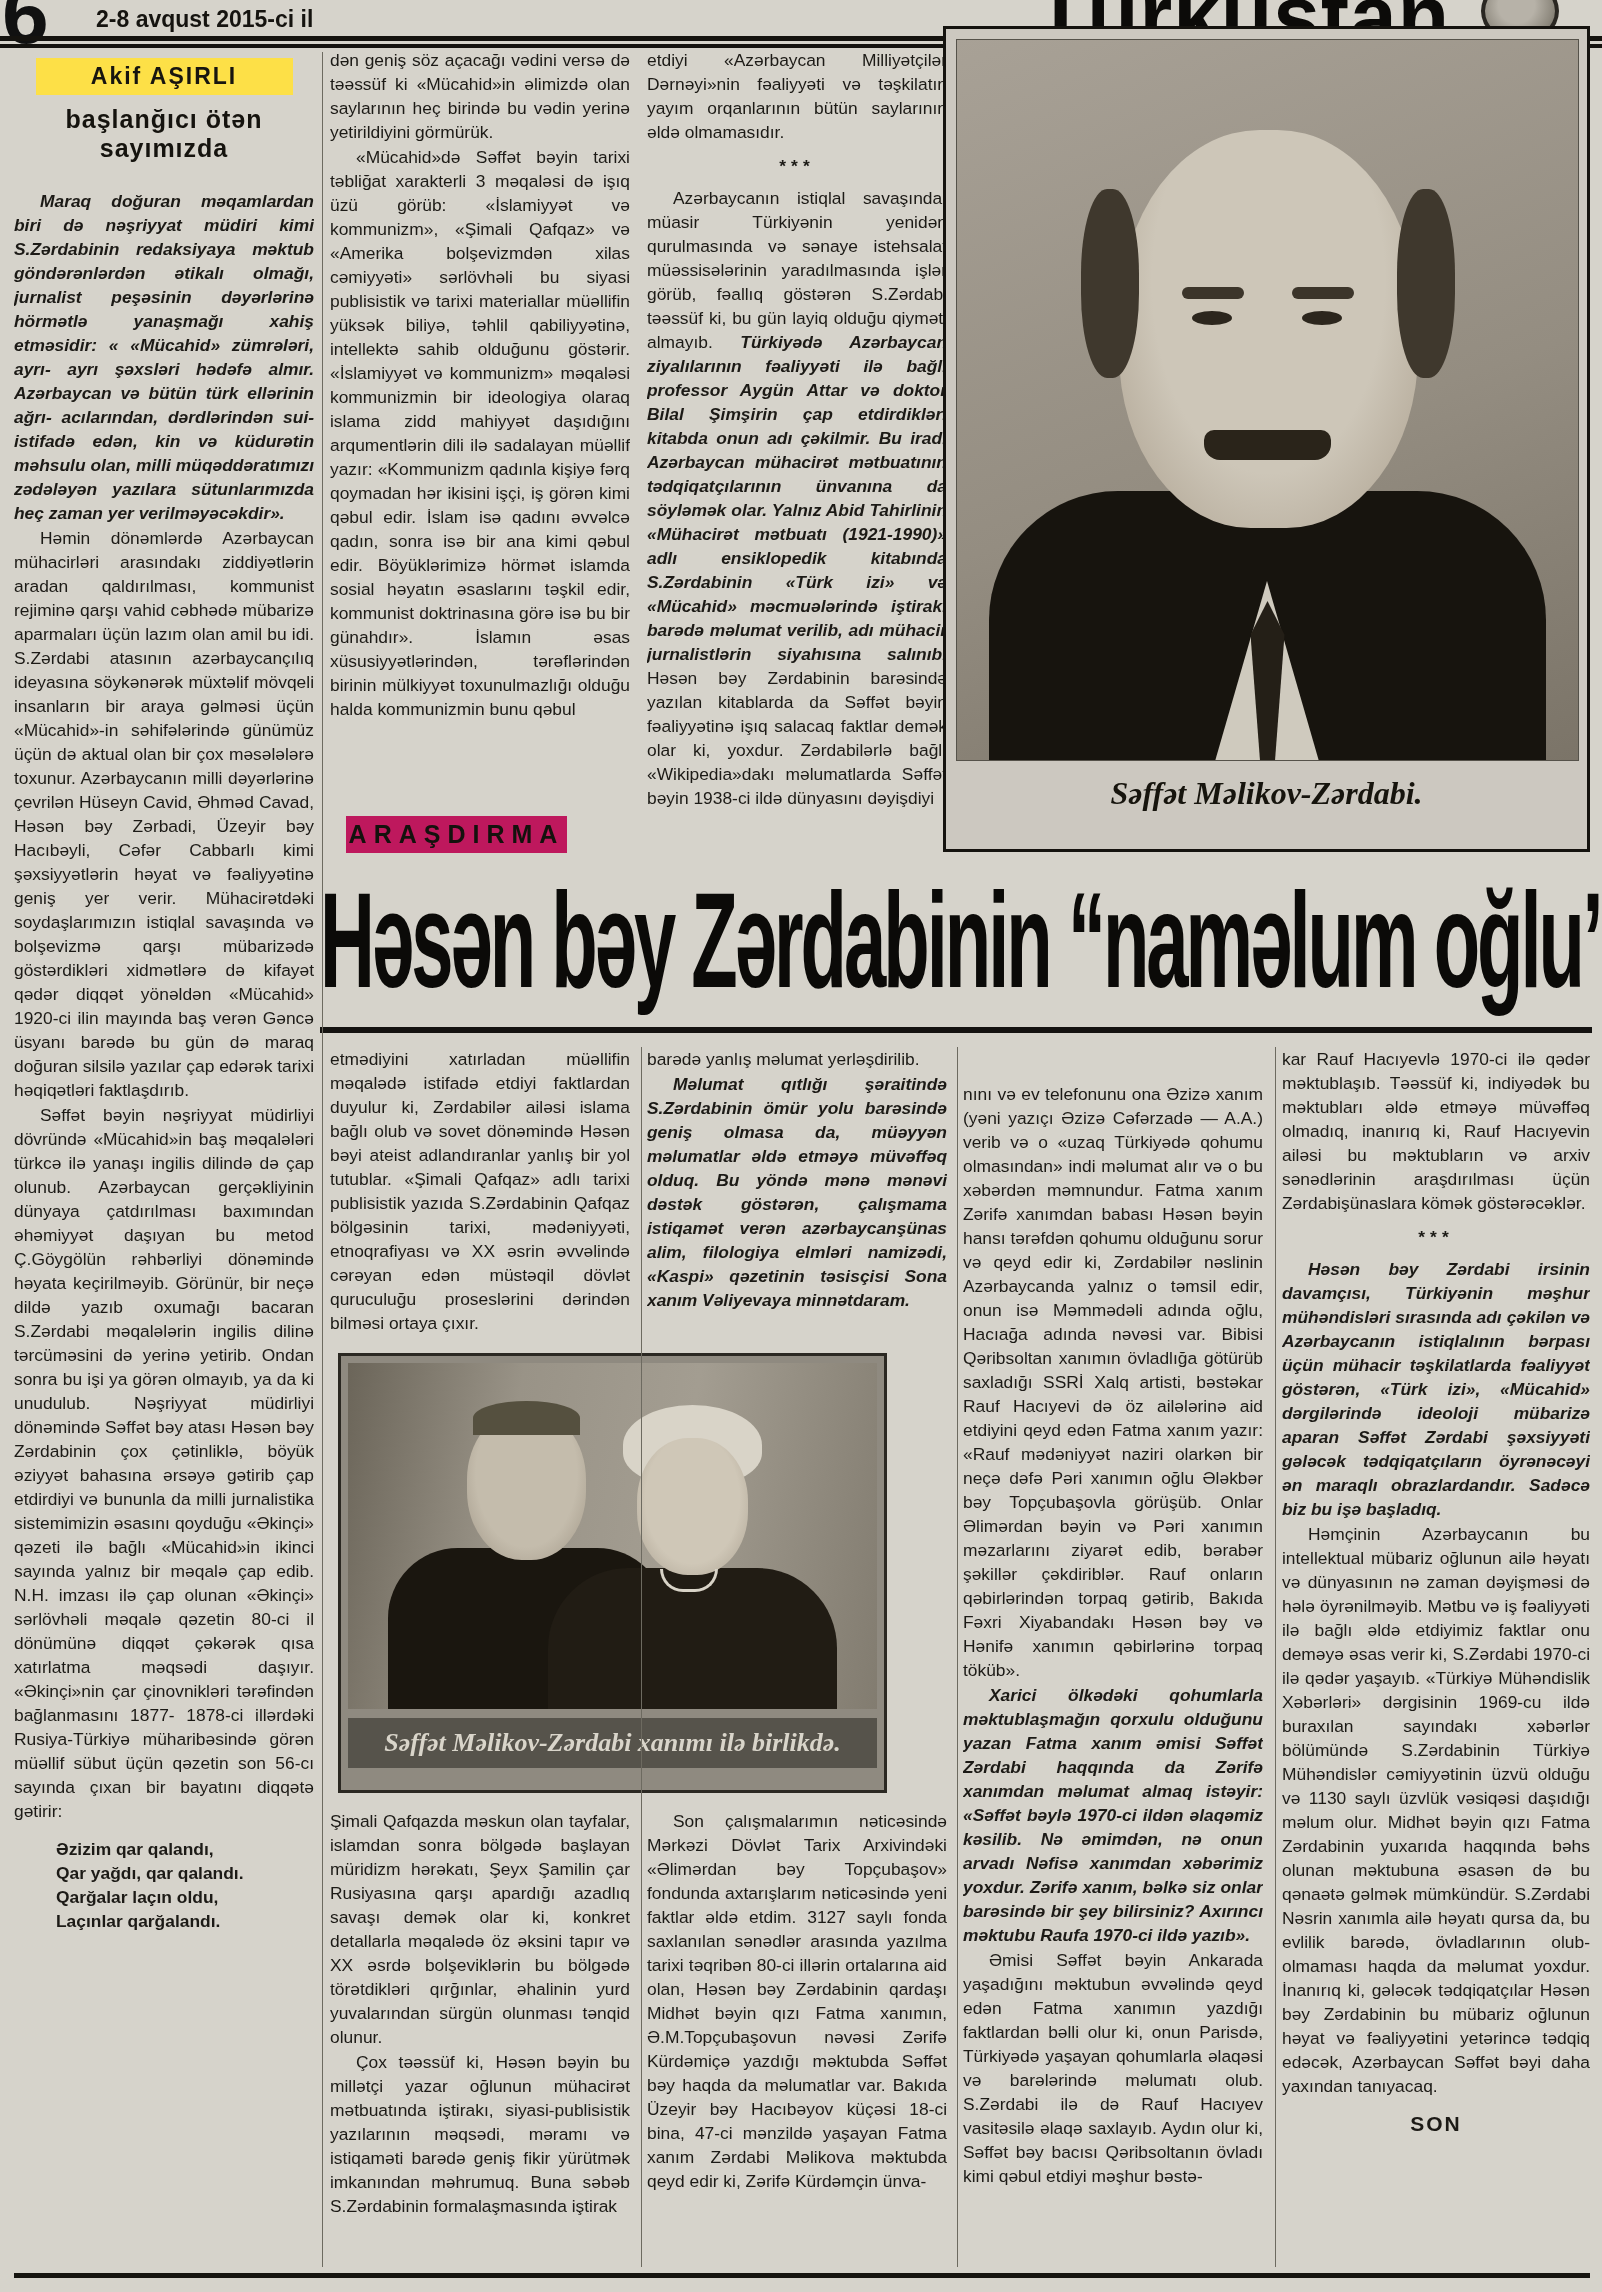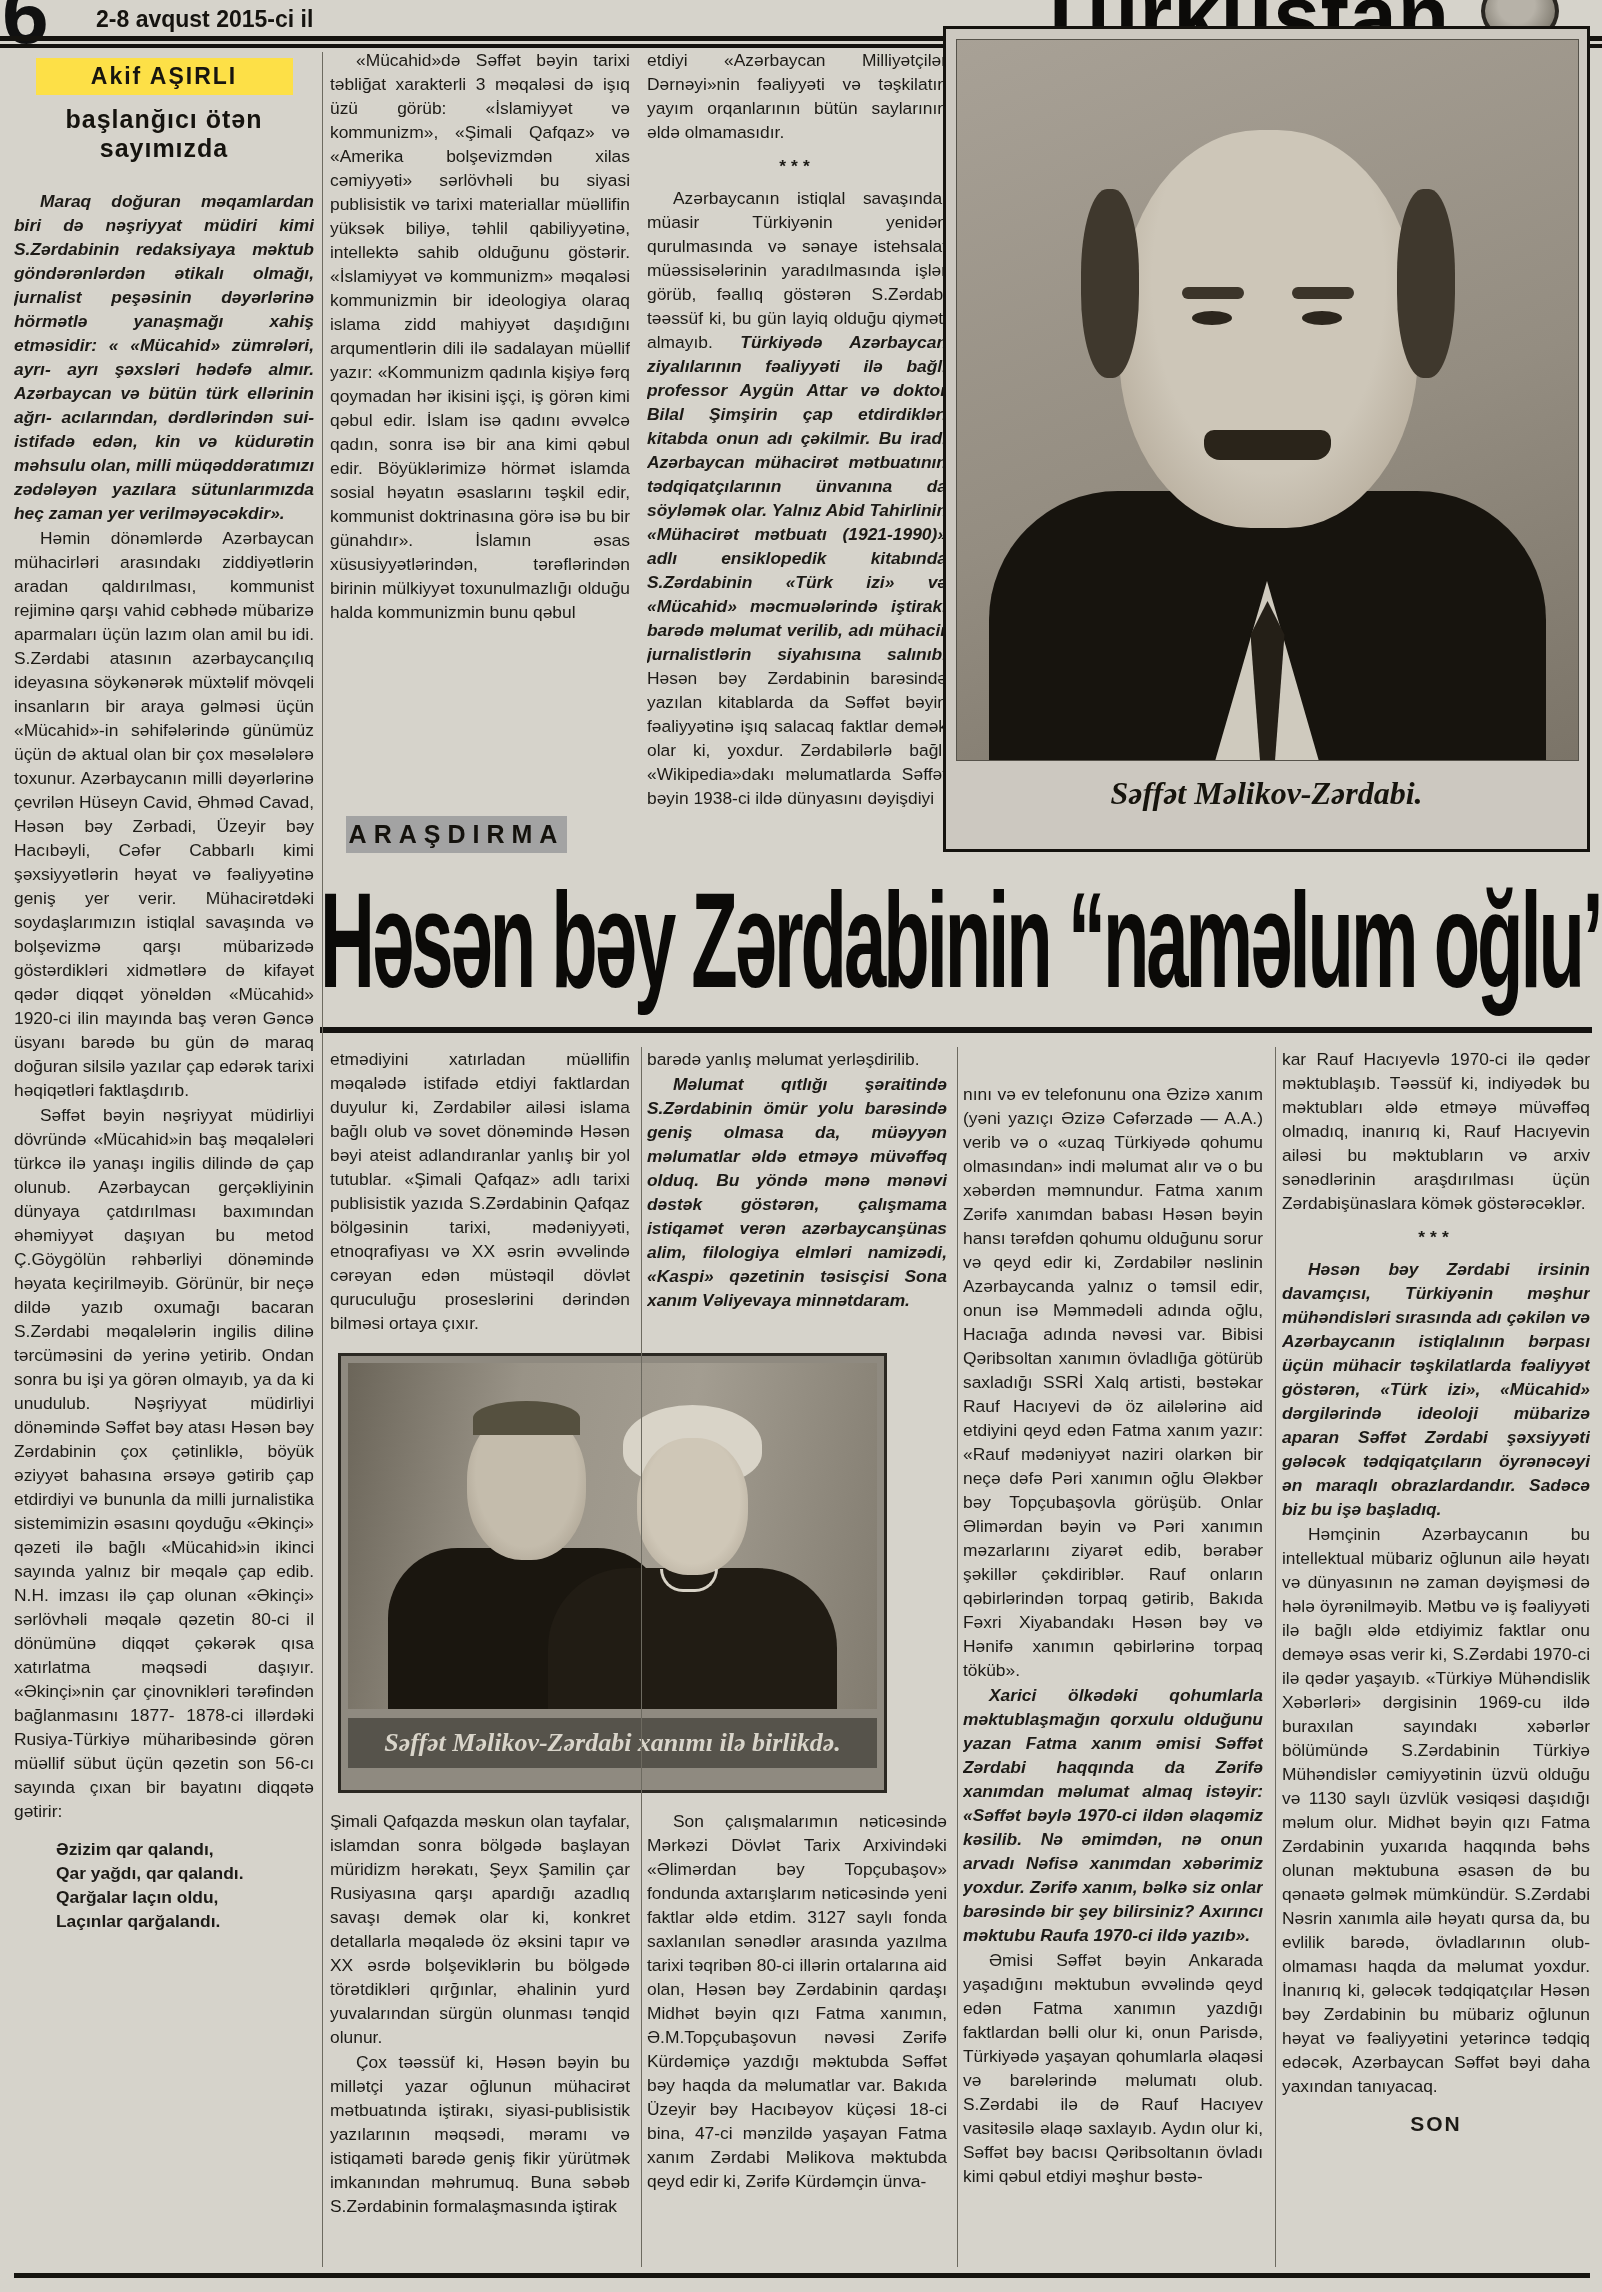--- a/index.html
+++ b/index.html
@@ -31,21 +31,21 @@
   .col1{position:relative;font-size:17.4px;line-height:24px;text-align:justify;}
   .col2top{left:330px;top:48px;width:300px;height:768px;}
   .col3top{left:647px;top:48px;width:300px;height:768px;}
   .col2mid{left:330px;top:1047px;width:300px;height:300px;}
   .col3mid{left:647px;top:1047px;width:300px;height:300px;}
   .col2bot{left:330px;top:1809px;width:300px;height:456px;}
   .col3bot{left:647px;top:1809px;width:300px;height:456px;}
   .col4{left:963px;top:1082px;width:300px;height:1220px;}
   .col5{left:1282px;top:1047px;width:308px;height:1220px;}
   
-  .section-label{position:absolute;left:346px;top:816px;width:221px;background:#a3a3a3;
+  .section-label{position:absolute;left:346px;top:816px;width:221px;background:#be185d;
                  text-align:center;padding:4px 0;font-size:25px;font-weight:bold;
                  letter-spacing:7px;color:#14120d;}
   .headline{position:absolute;left:320px;top:862px;width:1272px;height:165px;
             font-size:76px;font-weight:bold;letter-spacing:-3px;white-space:nowrap;
             text-align:center;color:#0b0a08;transform:scaleY(1.78);transform-origin:top;}
   .headline-rule{position:absolute;left:320px;top:1027px;width:1272px;height:6px;background:#141210;}
   .bottom-rule{position:absolute;left:14px;top:2273px;width:1576px;height:5px;background:#16140f;}
   .vrule{position:absolute;width:1px;background:#6d6a60;}
   
   .photo1{position:absolute;left:943px;top:26px;width:647px;height:826px;border:3px solid #15130f;
@@ -119,20 +119,21 @@
         <p class="para ">Həmin dönəmlərdə Azərbaycan mühacirləri arasındakı ziddiyətlərin aradan qaldırılması, kommunist rejiminə qarşı vahid cəbhədə mübarizə aparmaları üçün lazım olan amil bu idi. S.Zərdabi atasının azərbaycançılıq ideyasına söykənərək müxtəlif mövqeli insanların bir araya gəlməsi üçün «Mücahid»-in səhifələrində günümüz üçün də aktual olan bir çox məsələlərə toxunur. Azərbaycanın milli dəyərlərinə çevrilən Hüseyn Cavid, Əhməd Cavad, Həsən bəy Zərbadi, Üzeyir bəy Hacıbəyli, Cəfər Cabbarlı kimi şəxsiyyətlərin həyat və fəaliyyətinə geniş yer verir. Mühacirətdəki soydaşlarımızın istiqlal savaşında və bolşevizmə qarşı mübarizədə göstərdikləri xidmətlərə də kifayət qədər diqqət yönəldən «Mücahid» 1920-ci ilin mayında baş verən Gəncə üsyanı barədə bu gün də maraq doğuran silsilə yazılar çap edərək tarixi həqiqətləri faktlaşdırıb.</p>
         <p class="para ">Səffət bəyin nəşriyyat müdirliyi dövründə «Mücahid»in baş məqalələri türkcə ilə yanaşı ingilis dilində də çap olunub. Azərbaycan gerçəkliyinin dünyaya çatdırılması baxımından əhəmiyyət daşıyan bu metod Ç.Göygölün rəhbərliyi dönəmində həyata keçirilməyib. Görünür, bir neçə dildə yazıb oxumağı bacaran S.Zərdabi məqalələrin ingilis dilinə tərcüməsini də yerinə yetirib. Ondan sonra bu işi ya görən olmayıb, ya da ki unudulub. Nəşriyyat müdirliyi dönəmində Səffət bəy atası Həsən bəy Zərdabinin çox çətinliklə, böyük əziyyət bahasına ərsəyə gətirib çap etdirdiyi və bununla da milli jurnalistika sistemimizin əsasını qoyduğu «Əkinçi» qəzeti ilə bağlı «Mücahid»in ikinci sayında yalnız bir məqalə çap edib. N.H. imzası ilə çap olunan «Əkinçi» sərlövhəli məqalə qəzetin 80-ci il dönümünə diqqət çəkərək qısa xatırlatma məqsədi daşıyır. «Əkinçi»nin çar çinovnikləri tərəfindən bağlanmasını 1877- 1878-ci illərdəki Rusiya-Türkiyə müharibəsində görən müəllif sübut üçün qəzetin son 56-cı sayında çıxan bir bayatını diqqətə gətirir:</p>
         <p class="para poem">Əzizim qar qalandı,
 Qar yağdı, qar qalandı.
 Qarğalar laçın oldu,
 Laçınlar qarğalandı.</p>
       </div>
   </div>
 
   <div class="col col2top">
+      <p class="para noind">dən geniş söz açacağı vədini versə də təəssüf ki «Mücahid»in əlimizdə olan saylarının heç birində bu vədin yerinə yetirildiyini görmürük.</p>
       <p class="para ">«Mücahid»də Səffət bəyin tarixi təbliğat xarakterli 3 məqaləsi də işıq üzü görüb: «İslamiyyət və kommunizm», «Şimali Qafqaz» və «Amerika bolşevizmdən xilas cəmiyyəti» sərlövhəli bu siyasi publisistik və tarixi materiallar müəllifin yüksək biliyə, təhlil qabiliyyətinə, intellektə sahib olduğunu göstərir. «İslamiyyət və kommunizm» məqaləsi kommunizmin bir ideologiya olaraq islama zidd mahiyyət daşıdığını arqumentlərin dili ilə sadalayan müəllif yazır: «Kommunizm qadınla kişiyə fərq qoymadan hər ikisini işçi, iş görən kimi qəbul edir. İslam isə qadını əvvəlcə qadın, sonra isə bir ana kimi qəbul edir. Böyüklərimizə hörmət islamda sosial həyatın əsaslarını təşkil edir, kommunist doktrinasına görə isə bu bir günahdır». İslamın əsas xüsusiyyətlərindən, tərəflərindən birinin mülkiyyət toxunulmazlığı olduğu halda kommunizmin bunu qəbul</p>
     </div>
   <div class="col col3top">
       <p class="para noind">etdiyi «Azərbaycan Milliyətçilər Dərnəyi»nin fəaliyyəti və təşkilatın yayım orqanlarının bütün saylarının əldə olmamasıdır.</p>
       <p class="para stars">***</p>
       <p class="para "><span>Azərbaycanın istiqlal savaşında, müasir Türkiyənin yenidən qurulmasında və sənaye istehsalat müəssisələrinin yaradılmasında işlər görüb, fəallıq göstərən S.Zərdabi təəssüf ki, bu gün layiq olduğu qiyməti almayıb. </span><span class="bi">Türkiyədə Azərbaycan ziyalılarının fəaliyyəti ilə bağlı professor Aygün Attar və doktor Bilal Şimşirin çap etdirdikləri kitabda onun adı çəkilmir. Bu iradı Azərbaycan mühacirət mətbuatının tədqiqatçılarının ünvanına da söyləmək olar. Yalnız Abid Tahirlinin «Mühacirət mətbuatı (1921-1990)» adlı ensiklopedik kitabında S.Zərdabinin «Türk izi» və «Mücahid» məcmuələrində iştirakı barədə məlumat verilib, adı mühacir jurnalistlərin siyahısına salınıb. </span><span>Həsən bəy Zərdabinin barəsində yazılan kitablarda da Səffət bəyin fəaliyyətinə işıq salacaq faktlar demək olar ki, yoxdur. Zərdabilərlə bağlı «Wikipedia»dakı məlumatlarda Səffət bəyin 1938-ci ildə dünyasını dəyişdiyi</span></p>
     </div>
 
   <div class="photo1">
     <div class="photo1-img">

